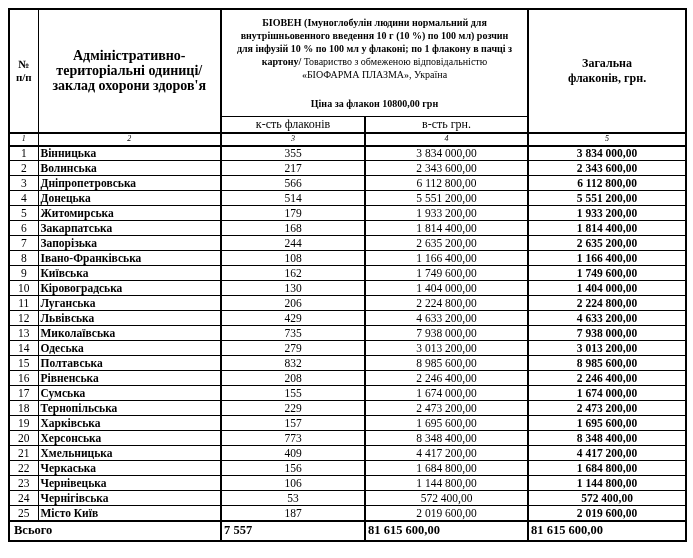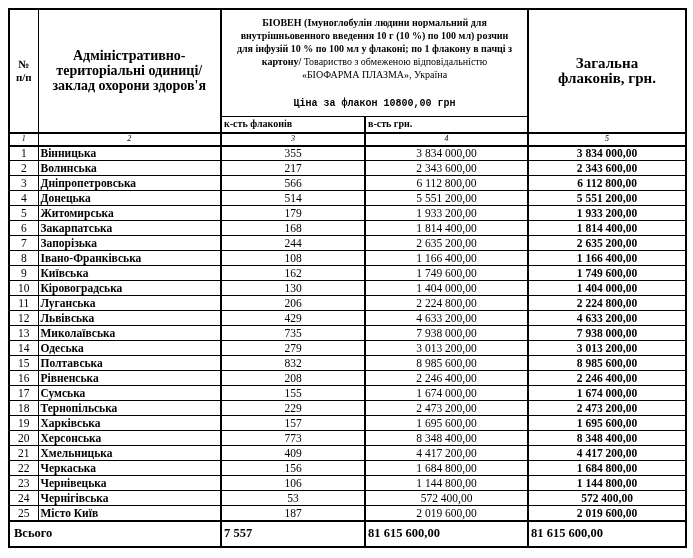--- a/index.html
+++ b/index.html
@@ -40,45 +40,45 @@
   }
   th.c2-head {
     font-weight: bold; font-size: 14px; line-height: 15px; text-align: center;
     padding: 0 3px;
   }
   th.product-head {
     font-size: 10px; line-height: 13px; text-align: center;
     padding: 6px 10px;
   }
   th.product-head .b { font-weight: bold; }
-  th.product-head .price { font-weight: bold; margin-top: 16px; font-family: Liberation Mono, monospace; }
+  th.product-head .price { font-weight: bold; margin-top: 16px; }
   th.c5-head {
-    font-weight: bold; font-size: 15px; line-height: 15px; text-align: center;
+    font-weight: bold; font-size: 12px; line-height: 15px; text-align: center;
   }
   tr.sub-header-row { height: 16px; }
   th.sub {
-    font-size: 10px; text-align: left; font-weight: bold; line-height: 12px;
+    font-size: 12px; text-align: center; font-weight: normal; line-height: 12px;
   }
   tr.numbering-row { height: 13px; }
   tr.numbering-row td {
     border-top: 2px solid #000;
     border-bottom: 2px solid #000;
     font-style: italic; font-size: 8px; line-height: 8px;
     text-align: center; padding: 0;
   }
   
   tbody tr { height: 15px; }
   tbody td { font-size: 11.5px; line-height: 12px; }
   td.c-num { text-align: center; }
   td.c-name { text-align: left; font-weight: bold; }
   td.c-qty { text-align: center; }
   td.c-val { text-align: center; }
   td.c-total { text-align: center; font-weight: bold; }
   
-  tfoot tr { height: 26px; }
+  tfoot tr { height: 20px; }
   tfoot td {
     border-top: 2px solid #000;
     font-weight: bold; font-size: 12.5px; line-height: 13px;
   }
   td.f-label { text-align: left; padding-left: 4px; }
   td.f-qty, td.f-val, td.f-total { text-align: left; margin-left: 44px; }
 </style>
 </head>
 <body>
 

